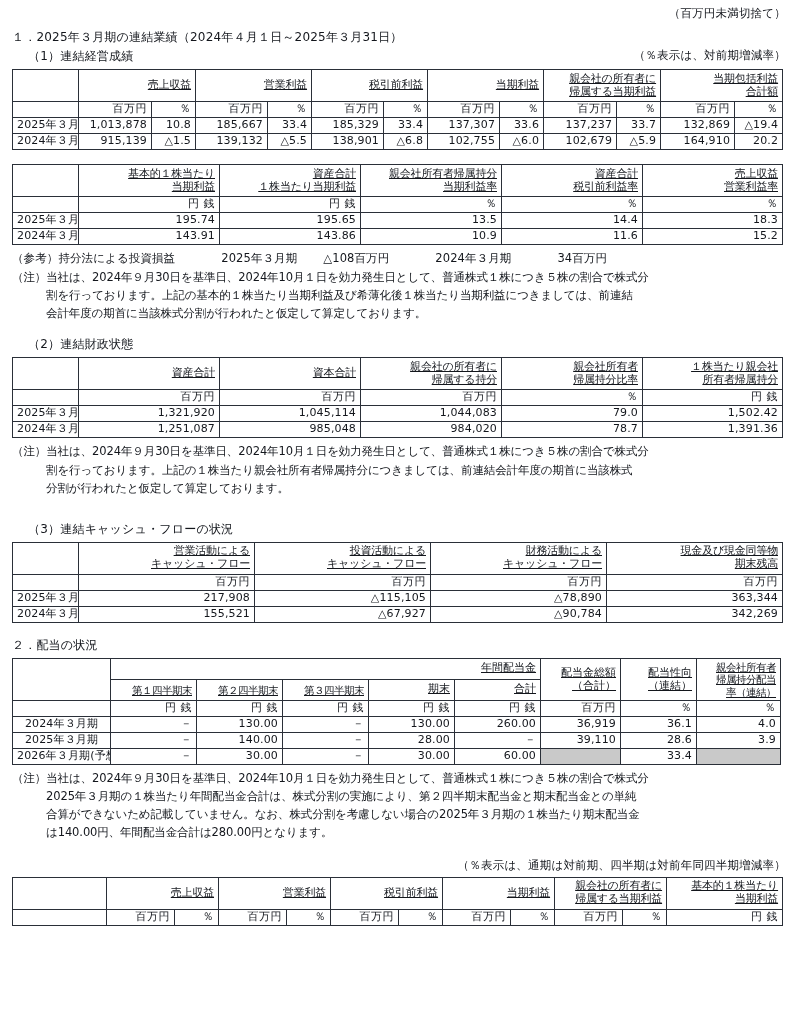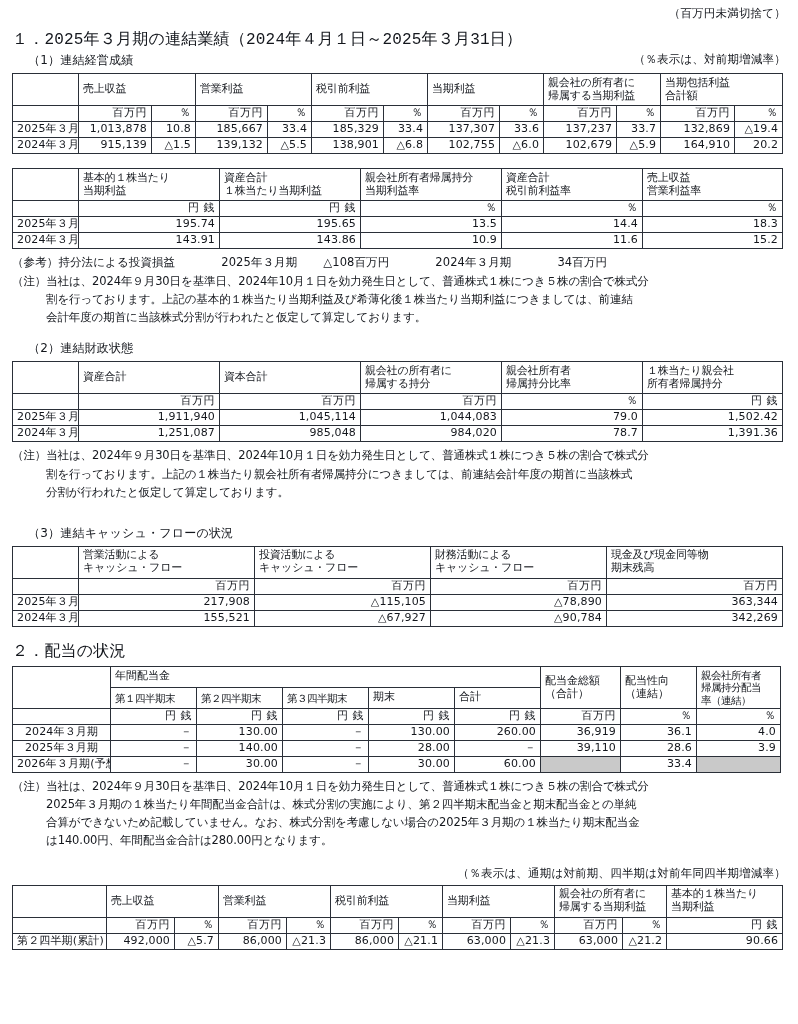--- a/index.html
+++ b/index.html
@@ -26,24 +26,23 @@
   }
 
   
   .right-note {
     text-align: right;
     font-size: 11.5px;
     padding-right: 8px;
     letter-spacing: .2px;
   }
   .sect-title {
-    font-size: 16px;
+    font-size: 12px;
     letter-spacing: .2px;
     padding-left: 8px;
-    font-family: Liberation Mono, monospace;
   }
   .sub-title {
     font-size: 12px;
     letter-spacing: .2px;
     padding-left: 24px;
   }
   .spacer-2 { height: 2px; }
   .spacer-4 { height: 4px; }
   .spacer-6 { height: 6px; }
   .spacer-8 { height: 8px; }
@@ -61,21 +60,22 @@
   table.fin td, table.fin th {
     border: 1px solid #2a2f38;
     padding: 0 4px;
     line-height: 1.18;
     font-weight: normal;
     vertical-align: middle;
     white-space: nowrap;
     overflow: hidden;
   }
   table.fin th {
-    text-align: left;
+    text-align: right;
+    text-decoration: underline;
   }
   .hdr-cell {
     height: 31px;
     font-size: 11px;
     letter-spacing: -0.2px;
   }
   .hdr-cell-1 {
     height: 31px;
   }
   .unit-row td {
@@ -327,21 +327,21 @@
     <tr class="unit-row">
       <td class="rowlabel"></td>
       <td>百万円</td>
       <td>百万円</td>
       <td>百万円</td>
       <td>％</td>
       <td>円 銭</td>
     </tr>
     <tr class="data-row">
       <td class="rowlabel">2025年３月期</td>
-      <td>1,911,940</td>
+      <td>1,321,920</td>
       <td>1,045,114</td>
       <td>1,044,083</td>
       <td>79.0</td>
       <td>1,502.42</td>
     </tr>
     <tr class="data-row">
       <td class="rowlabel">2024年３月期</td>
       <td>1,251,087</td>
       <td>985,048</td>
       <td>984,020</td>
@@ -549,30 +549,16 @@
       <td>百万円</td>
       <td>％</td>
       <td>百万円</td>
       <td>％</td>
       <td>百万円</td>
       <td>％</td>
       <td>百万円</td>
       <td>％</td>
       <td>円 銭</td>
     </tr>
-    <tr class="data-row">
-      <td class="rowlabel-r">第２四半期(累計)</td>
-      <td>492,000</td>
-      <td>△5.7</td>
-      <td>86,000</td>
-      <td>△21.3</td>
-      <td>86,000</td>
-      <td>△21.1</td>
-      <td>63,000</td>
-      <td>△21.3</td>
-      <td>63,000</td>
-      <td>△21.2</td>
-      <td>90.66</td>
-    </tr>
   </tbody>
     </table>
 
 </div>
 
 </body></html>

